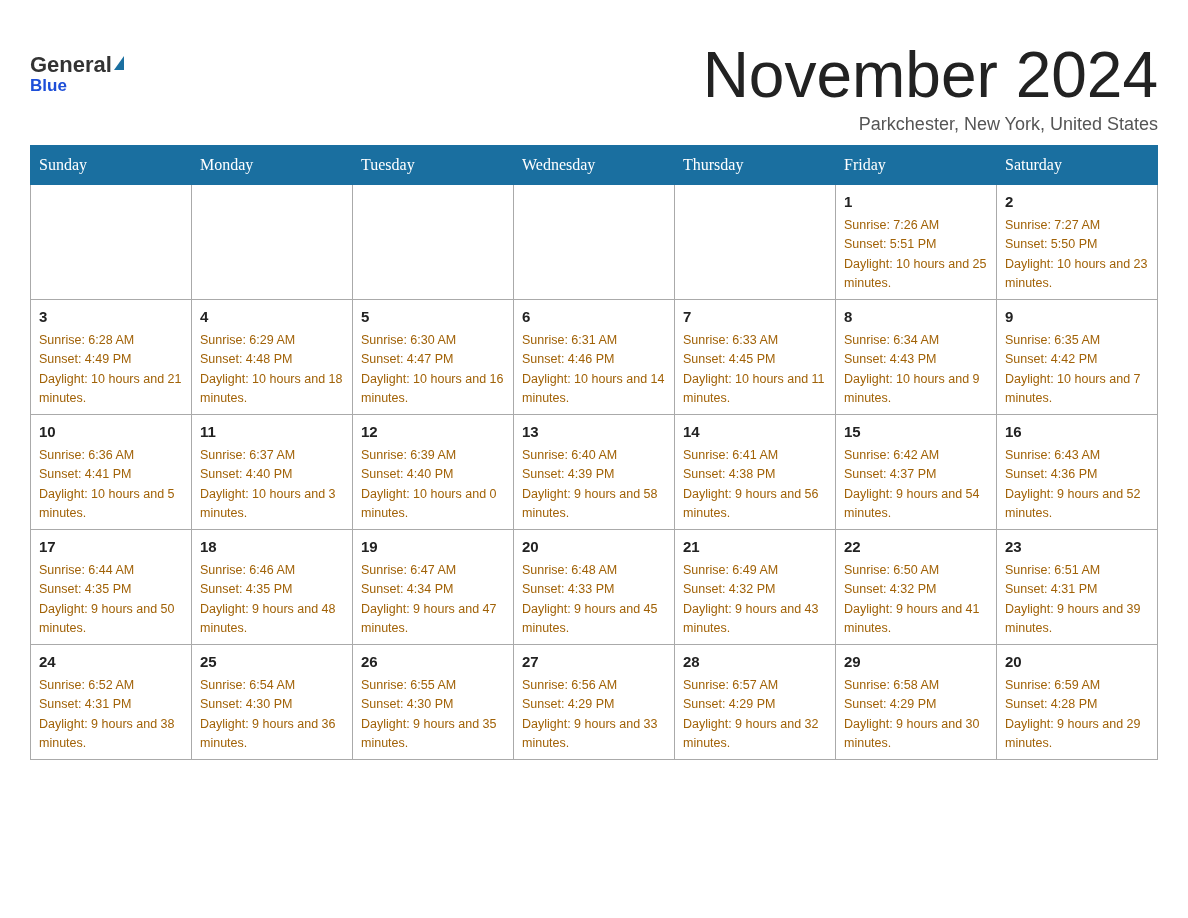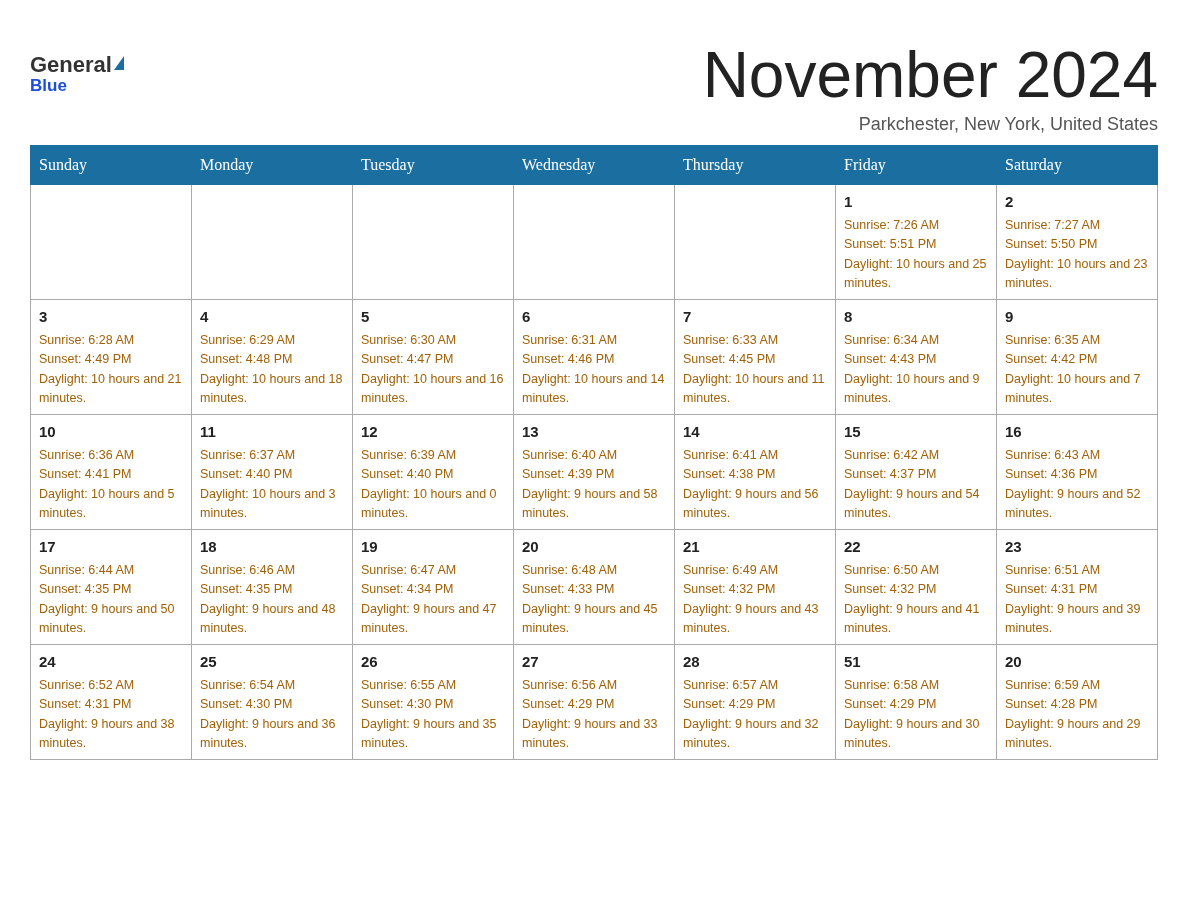--- a/index.html
+++ b/index.html
@@ -253,21 +253,21 @@
         </td>
         <td>
           <span class="day-number">27</span>
           <div class="day-info">Sunrise: 6:56 AM<br>Sunset: 4:29 PM<br>Daylight: 9 hours and 33 minutes.</div>
         </td>
         <td>
           <span class="day-number">28</span>
           <div class="day-info">Sunrise: 6:57 AM<br>Sunset: 4:29 PM<br>Daylight: 9 hours and 32 minutes.</div>
         </td>
         <td>
-          <span class="day-number">51</span>
+          <span class="day-number">29</span>
           <div class="day-info">Sunrise: 6:58 AM<br>Sunset: 4:29 PM<br>Daylight: 9 hours and 30 minutes.</div>
         </td>
         <td>
           <span class="day-number">20</span>
           <div class="day-info">Sunrise: 6:59 AM<br>Sunset: 4:28 PM<br>Daylight: 9 hours and 29 minutes.</div>
         </td>
       </tr>
     </tbody>
 </table>
 

